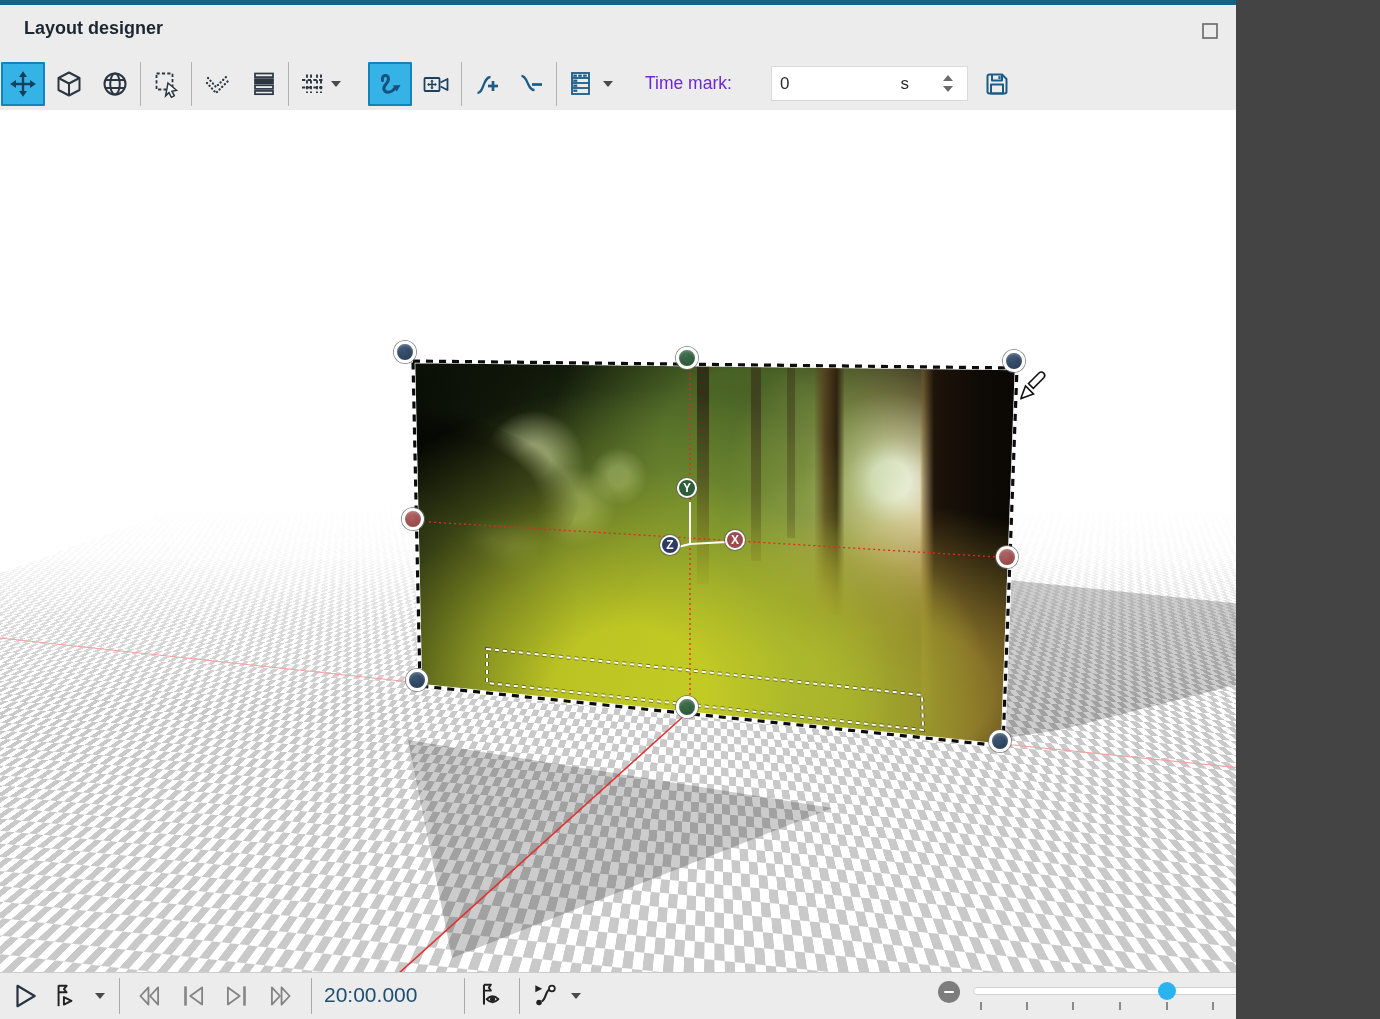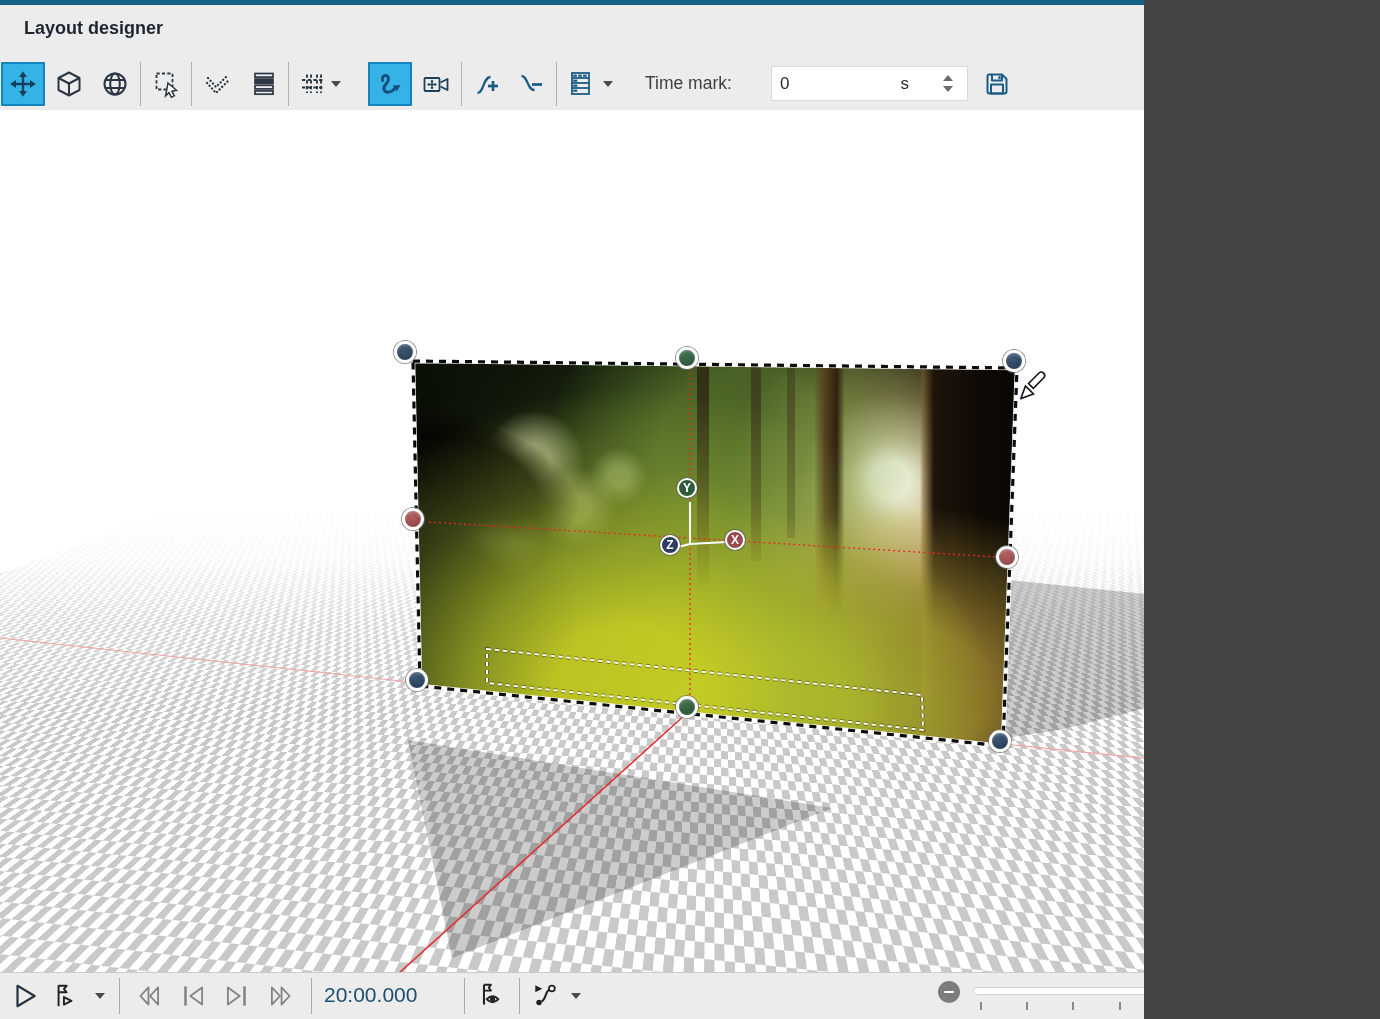--- a/index.html
+++ b/index.html
@@ -1,30 +1,30 @@
 <!DOCTYPE html>
 <html><head>
 <meta charset="utf-8">
 <style>
   html,body{margin:0;padding:0;background:#444;}
   *{box-sizing:border-box;}
-  .window{position:relative;width:1144px;height:1019px;background:#ececec;overflow:hidden;
+  .window{position:relative;width:1236px;height:1019px;background:#ececec;overflow:hidden;
     font-family:"Liberation Sans",sans-serif;-webkit-font-smoothing:antialiased;}
   
   .accent{position:absolute;left:0;top:0;width:100%;height:5px;background:#156286;}
   .title{position:absolute;left:24px;top:18px;font-size:18px;font-weight:bold;color:#1d2630;}
   .winbtn{position:absolute;top:15px;width:32px;height:32px;display:flex;align-items:center;justify-content:center;cursor:pointer;}
   
   .tbtn{position:absolute;top:62px;width:44px;height:44px;display:flex;align-items:center;justify-content:center;
     border:2px solid transparent;border-radius:1px;cursor:pointer;}
   .tbtn.active{background:#35b2e6;border-color:#1283bb;}
   .tbtn.wide{width:58px;justify-content:flex-start;padding-left:3px;}
   .tsep{position:absolute;top:62px;width:1px;height:44px;background:#b2b2b2;}
   .caret{width:0;height:0;border-left:5px solid transparent;border-right:5px solid transparent;border-top:6px solid #4a4a4a;}
-  .tm-label{position:absolute;left:645px;top:73px;font-size:17.5px;color:#404040;}
+  .tm-label{position:absolute;left:645px;top:73px;font-size:17.5px;color:#6d28d9;}
   .tm-field{position:absolute;left:771px;top:66px;width:197px;height:35px;background:#fff;border:1px solid #dadada;display:flex;align-items:center;}
   .tm-field input{border:none;outline:none;font-size:17px;color:#2c2c2c;width:120px;padding-left:8px;background:transparent;font-family:"Liberation Sans",sans-serif;}
   .tm-unit{position:absolute;right:58px;font-size:17px;color:#2c2c2c;}
   .spin{position:absolute;right:14px;display:flex;flex-direction:column;gap:5px;cursor:pointer;}
   .spin-up{width:0;height:0;border-left:5.5px solid transparent;border-right:5.5px solid transparent;border-bottom:6.5px solid #6a6a6a;}
   .spin-dn{width:0;height:0;border-left:5.5px solid transparent;border-right:5.5px solid transparent;border-top:6.5px solid #6a6a6a;}
   
   .canvas{position:absolute;left:0;top:110px;width:1380px;height:862px;background:#fff;overflow:hidden;}
   .floorwrap{position:absolute;left:0;top:352px;width:1380px;height:510px;overflow:hidden;
     perspective:340px;perspective-origin:50% 4%;}

